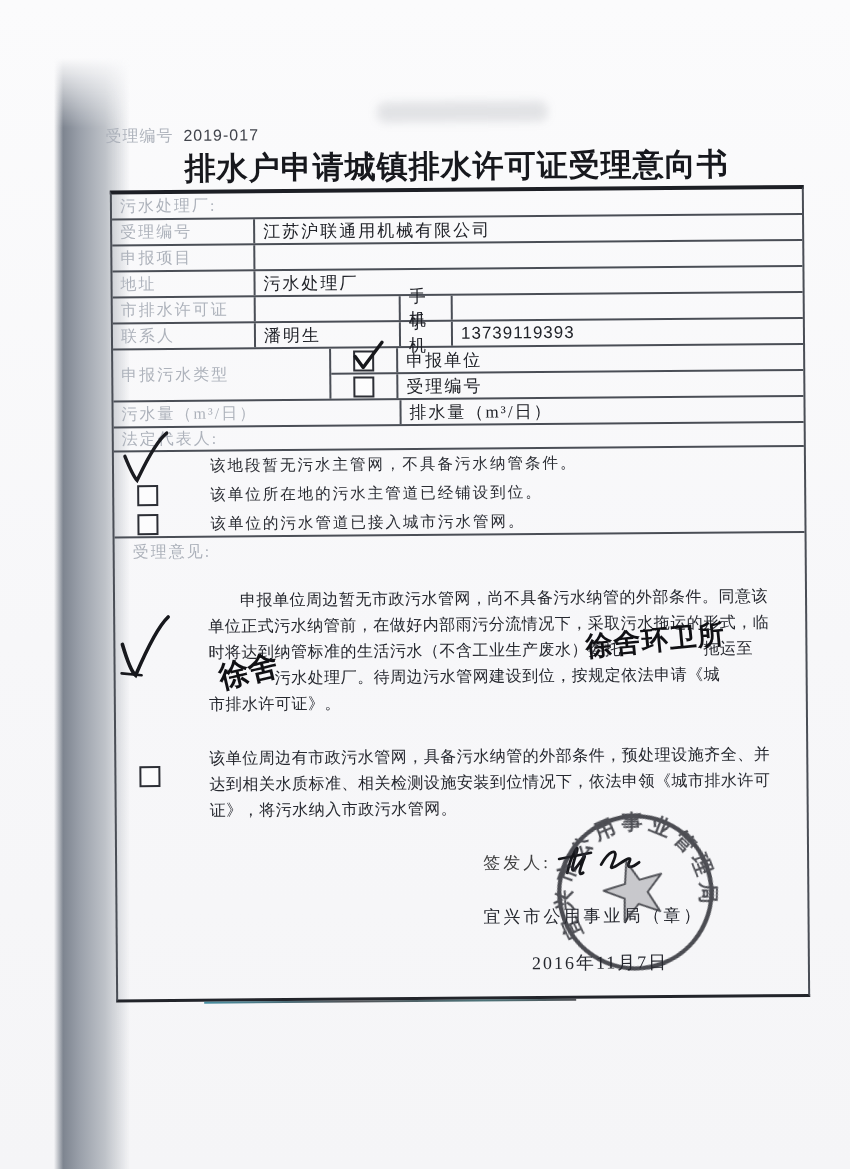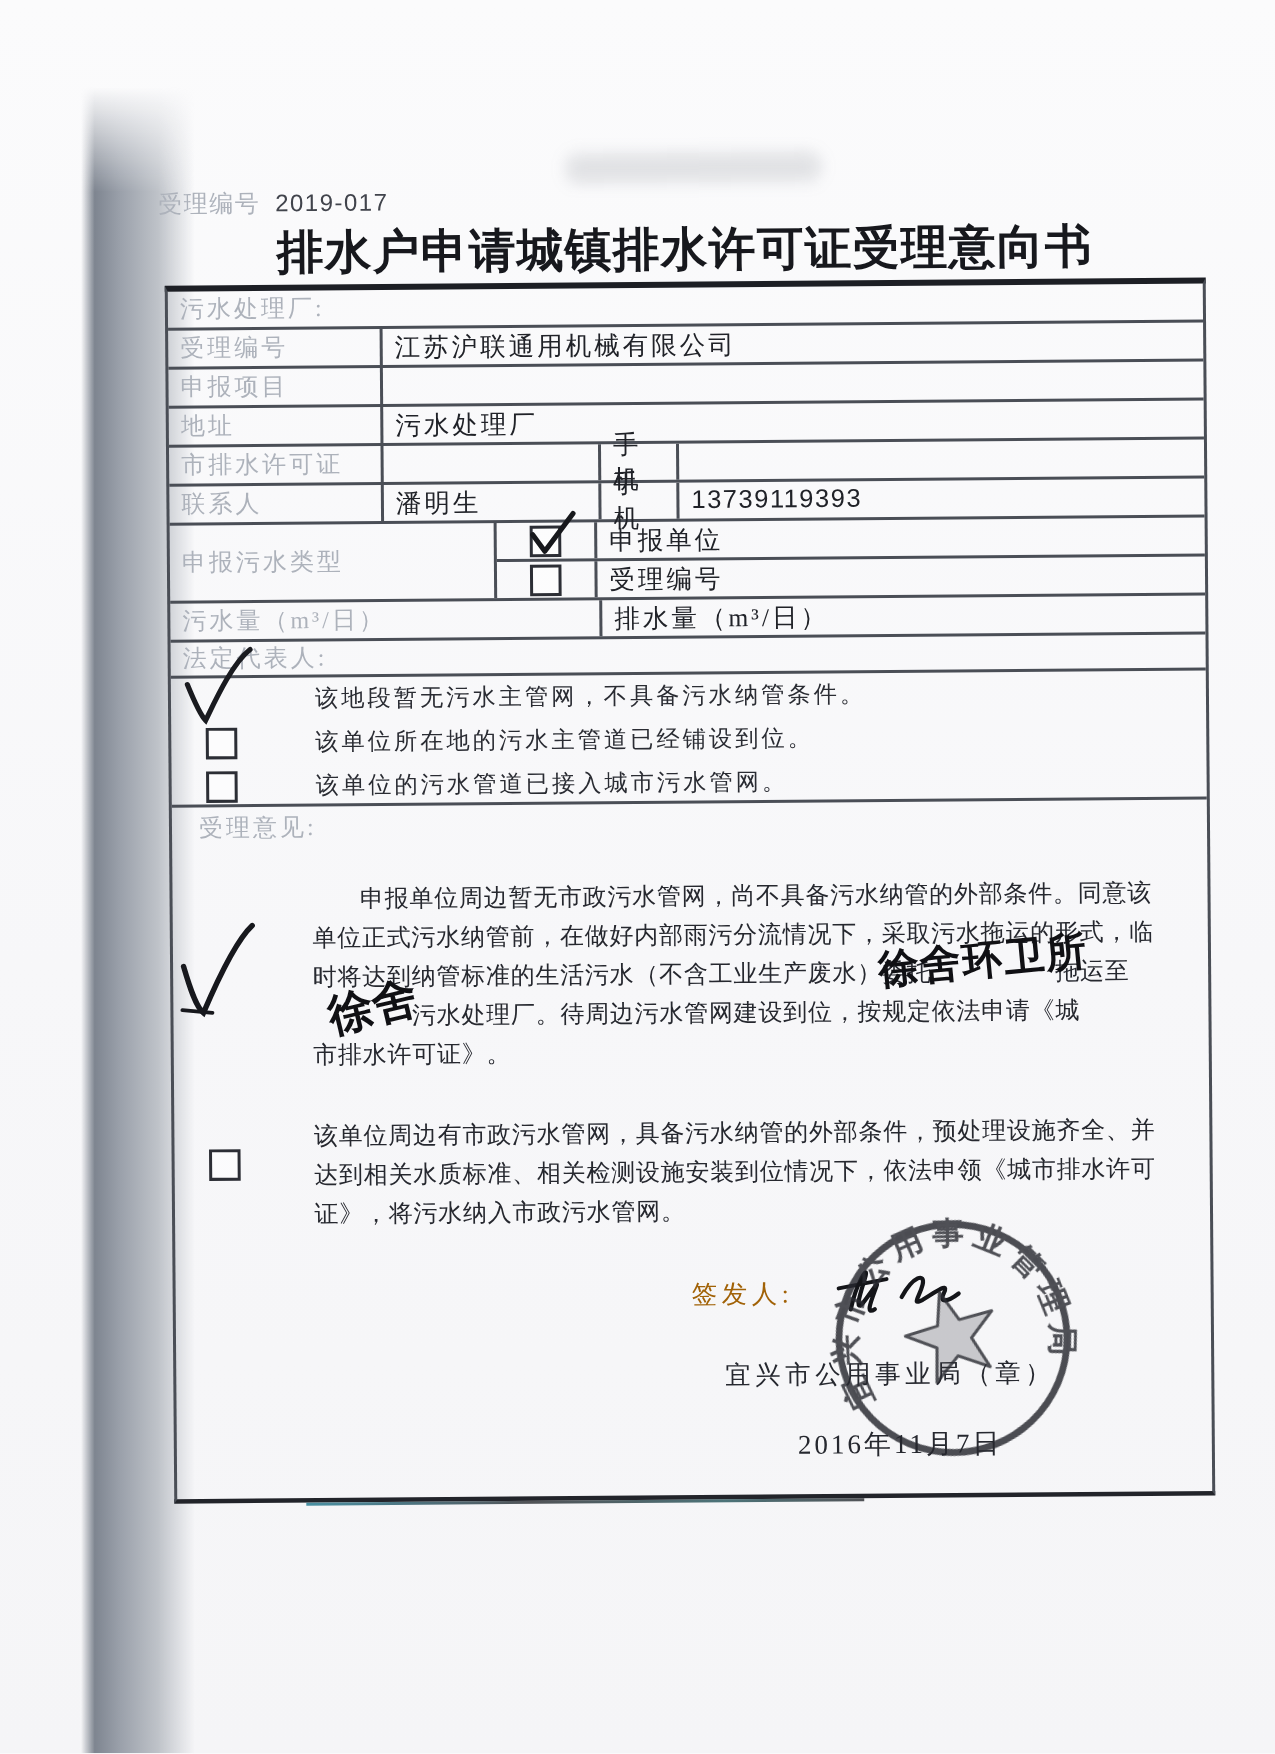--- a/index.html
+++ b/index.html
@@ -60,21 +60,21 @@
   .opinion-cell{position:relative;height:468px;box-sizing:border-box;}
   .sec-label{position:absolute;left:6px;top:4px;font-size:16px;letter-spacing:2px;margin-left:12px;}
   .op-text{position:absolute;left:93px;width:606px;font-size:16px;line-height:26px;
     letter-spacing:.5px;color:#26282f;}
   .op-text .tline{white-space:nowrap;}
   .op-text .tline:first-child{text-indent:2em;}
   .hw{position:absolute;font-weight:bold;color:#101014;white-space:nowrap;
     font-family:"Liberation Serif","DejaVu Serif",serif;}
   .hw1{left:470px;top:88px;font-size:27px;transform:rotate(-5deg);letter-spacing:1px;}
   .hw2{left:103px;top:114px;font-size:30px;transform:rotate(-13deg);}
-  .sig-label{position:absolute;left:344px;top:316px;font-size:17px;letter-spacing:3px;color:#a16207;}
+  .sig-label{position:absolute;left:366px;top:316px;font-size:17px;letter-spacing:3px;color:#404040;}
   .authority{position:absolute;left:366px;top:370px;font-size:17px;letter-spacing:3px;color:#26282f;}
   .date-line{position:absolute;left:414px;top:416px;font-size:18px;letter-spacing:2px;color:#26282f;}
   .sig-scribble{position:absolute;left:436px;top:300px;}
   .stamp{position:absolute;left:433px;top:273px;width:170px;height:170px;opacity:.82;
     transform:rotate(-16deg);filter:blur(.3px);}
   .bottom-artifact{position:absolute;left:200px;top:1000px;width:372px;height:2px;
     background:linear-gradient(90deg,#0f6e86,#1b1d22 40%,#14484f 75%,#1b1d22);opacity:.75;}
 </style>
 </head>
 <body>

